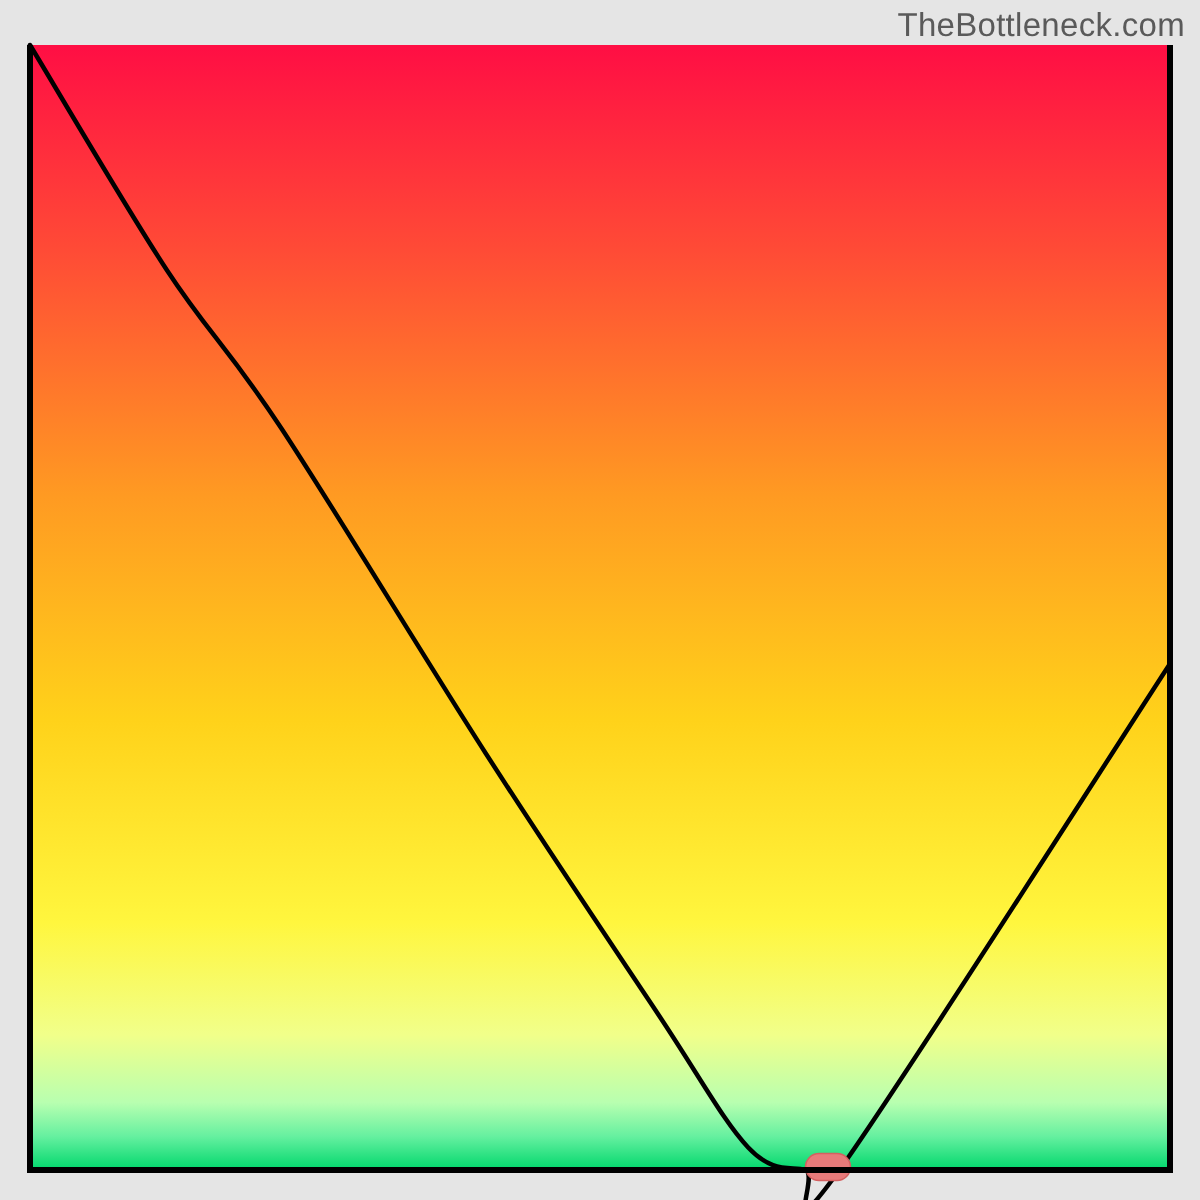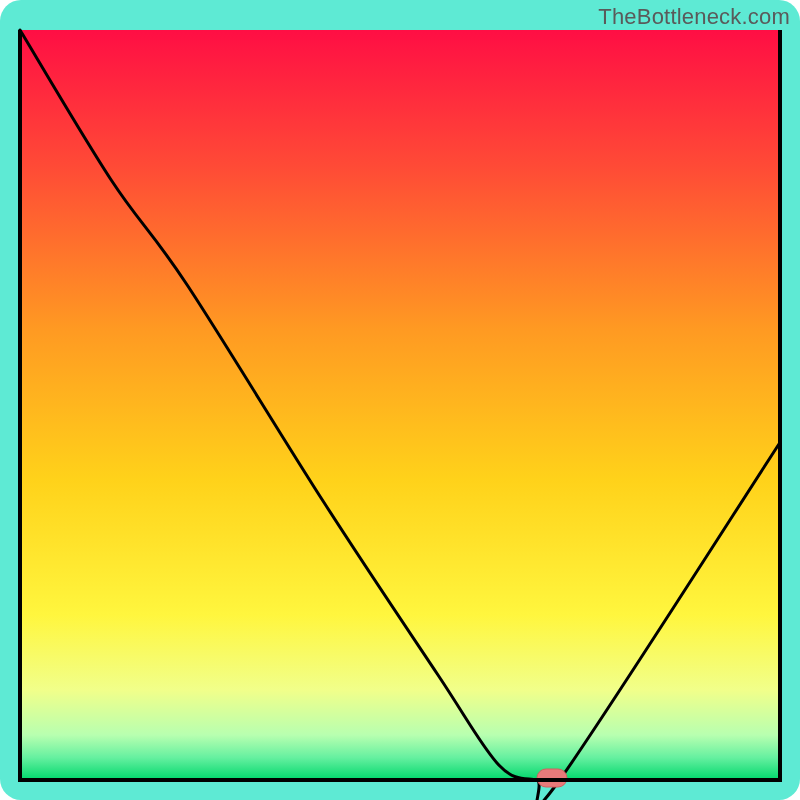--- a/index.html
+++ b/index.html
@@ -7,22 +7,21 @@
     padding: 0;
     width: 800px;
     height: 800px;
     overflow: hidden;
     font-family: Arial, Helvetica, sans-serif;
   }
   .chart-wrap {
     position: relative;
     width: 800px;
     height: 800px;
-    background: #5eead4;
-    border-radius: 21px;
+    background: #e5e5e5;
   }
   .watermark {
     position: absolute;
     top: 4px;
     right: 10px;
     font-size: 22px;
     font-weight: 500;
     color: #5a5a5a;
     letter-spacing: 0.2px;
   }

